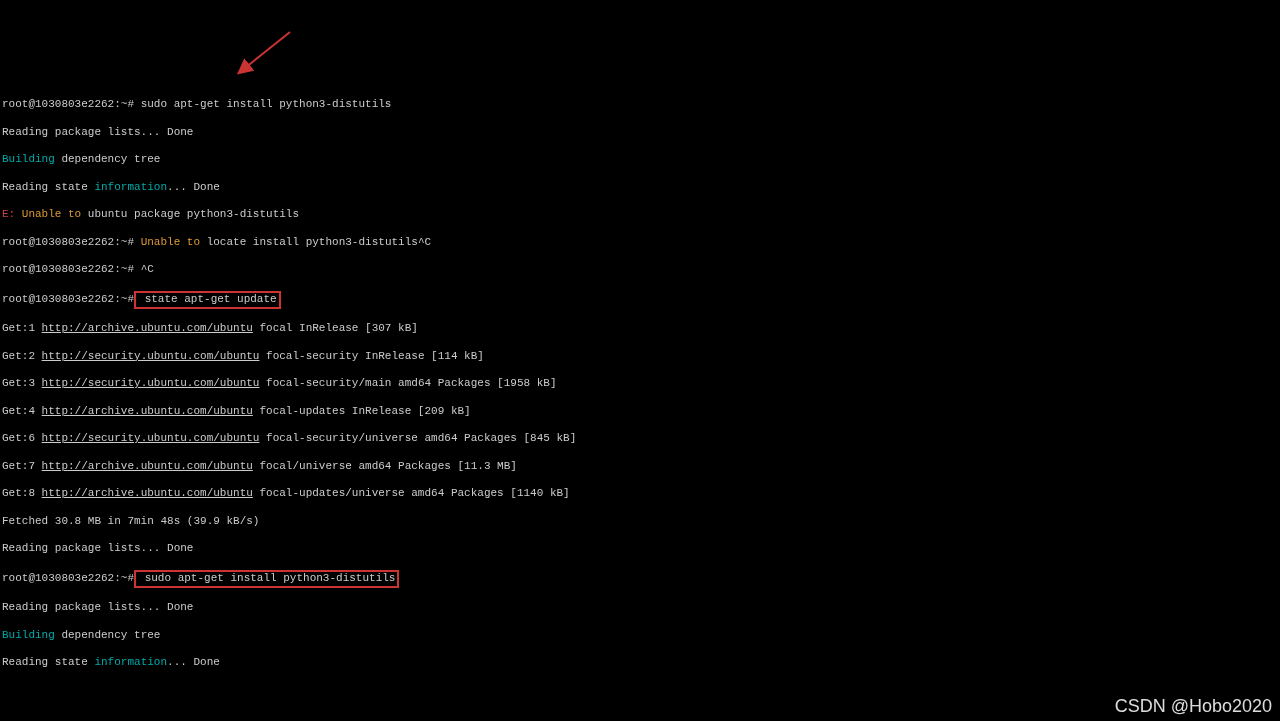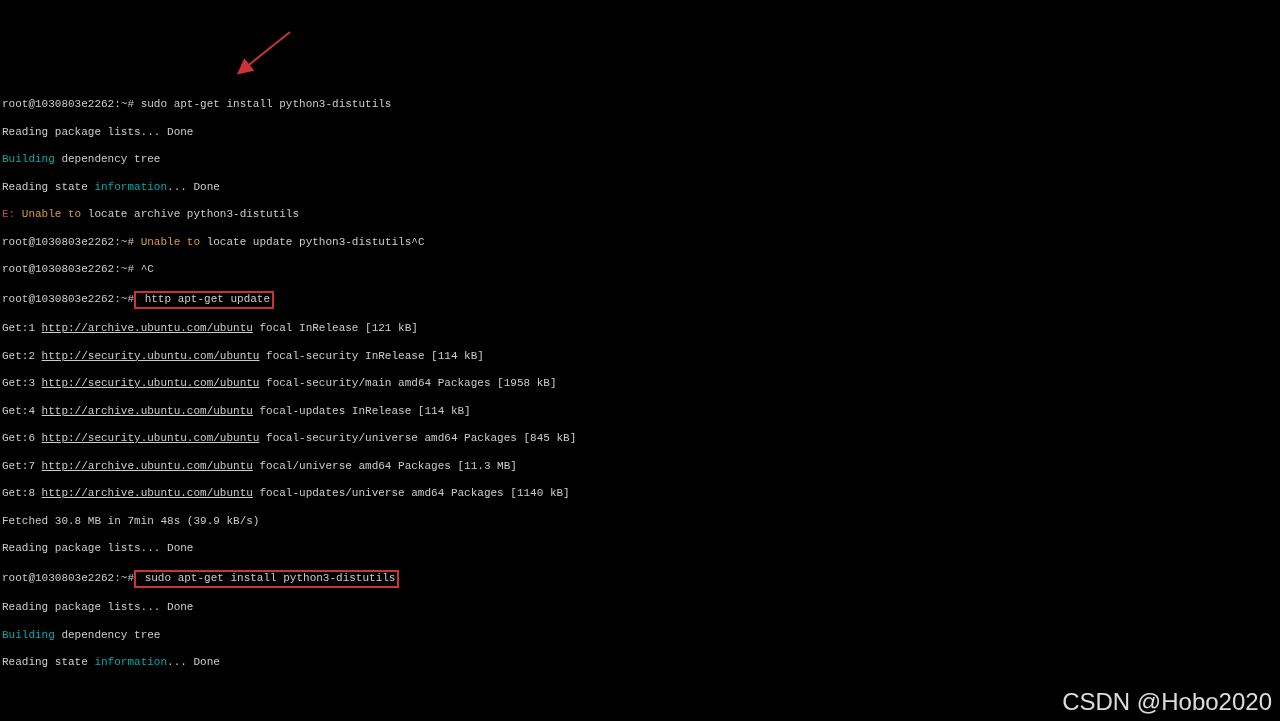--- a/index.html
+++ b/index.html
@@ -25,21 +25,21 @@
     border: 2px solid #cc3333;
     padding: 0 2px;
     display: inline-block;
   }
   .watermark {
     position: absolute;
     right: 8px;
     bottom: 4px;
     color: #e8e8e8;
     font-family: Arial, sans-serif;
-    font-size: 24px;
+    font-size: 18px;
     opacity: 0.95;
   }
   .arrow {
     position: absolute;
     left: 230px;
     top: 22px;
     pointer-events: none;
   }
 </style>
 </head>
@@ -54,28 +54,28 @@
     </marker>
   </defs>
   <line x1="60" y1="10" x2="10" y2="50" stroke="#cc3333" stroke-width="2" marker-end="url(#ah)"></line>
 </svg>
 
 <div class="term">
 <span class="line"><span>root@1030803e2262:~#</span><span> sudo apt-get install python3-distutils</span></span>
 <span class="line">Reading package lists... Done</span>
 <span class="line"><span class="teal">Building</span><span> dependency tree</span></span>
 <span class="line"><span>Reading state </span><span class="teal">information</span><span>... Done</span></span>
-<span class="line"><span class="red">E: </span><span class="orange">Unable to</span><span> locate archive python3-distutils</span></span>
-<span class="line"><span>root@1030803e2262:~#</span><span class="orange"> Unable to</span><span> locate update python3-distutils^C</span></span>
+<span class="line"><span class="red">E: </span><span class="orange">Unable to</span><span> ubuntu package python3-distutils</span></span>
+<span class="line"><span>root@1030803e2262:~#</span><span class="orange"> Unable to</span><span> locate install python3-distutils^C</span></span>
 <span class="line"><span>root@1030803e2262:~#</span><span> ^C</span></span>
-<span class="line"><span>root@1030803e2262:~#</span><span class="boxed"> http apt-get update</span></span>
-<span class="line"><span>Get:1 </span><span class="url">http://archive.ubuntu.com/ubuntu</span><span> focal InRelease [121 kB]</span></span>
+<span class="line"><span>root@1030803e2262:~#</span><span class="boxed"> state apt-get update</span></span>
+<span class="line"><span>Get:1 </span><span class="url">http://archive.ubuntu.com/ubuntu</span><span> focal InRelease [307 kB]</span></span>
 <span class="line"><span>Get:2 </span><span class="url">http://security.ubuntu.com/ubuntu</span><span> focal-security InRelease [114 kB]</span></span>
 <span class="line"><span>Get:3 </span><span class="url">http://security.ubuntu.com/ubuntu</span><span> focal-security/main amd64 Packages [1958 kB]</span></span>
-<span class="line"><span>Get:4 </span><span class="url">http://archive.ubuntu.com/ubuntu</span><span> focal-updates InRelease [114 kB]</span></span>
+<span class="line"><span>Get:4 </span><span class="url">http://archive.ubuntu.com/ubuntu</span><span> focal-updates InRelease [209 kB]</span></span>
 <span class="line"><span>Get:6 </span><span class="url">http://security.ubuntu.com/ubuntu</span><span> focal-security/universe amd64 Packages [845 kB]</span></span>
 <span class="line"><span>Get:7 </span><span class="url">http://archive.ubuntu.com/ubuntu</span><span> focal/universe amd64 Packages [11.3 MB]</span></span>
 <span class="line"><span>Get:8 </span><span class="url">http://archive.ubuntu.com/ubuntu</span><span> focal-updates/universe amd64 Packages [1140 kB]</span></span>
 <span class="line">Fetched 30.8 MB in 7min 48s (39.9 kB/s)</span>
 <span class="line">Reading package lists... Done</span>
 <span class="line"><span>root@1030803e2262:~#</span><span class="boxed"> sudo apt-get install python3-distutils</span></span>
 <span class="line">Reading package lists... Done</span>
 <span class="line"><span class="teal">Building</span><span> dependency tree</span></span>
 <span class="line"><span>Reading state </span><span class="teal">information</span><span>... Done</span></span>
 

